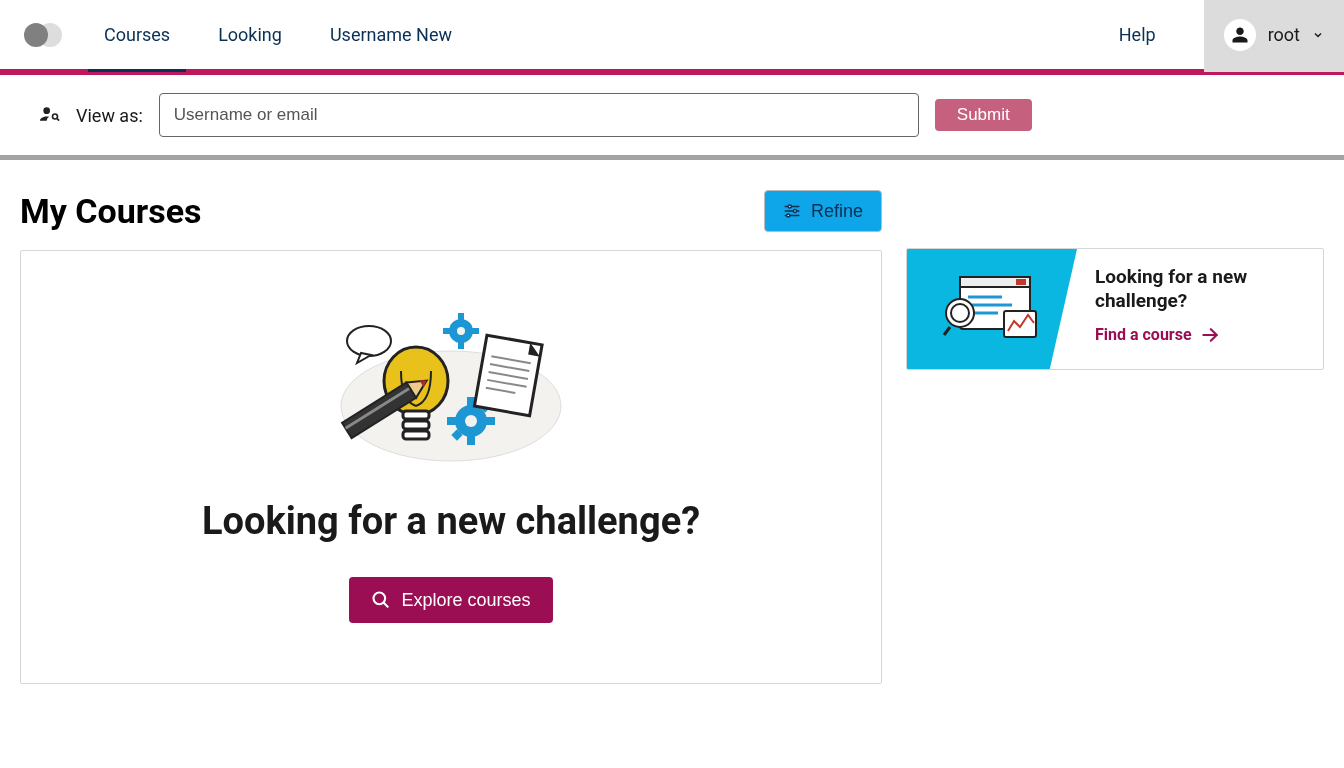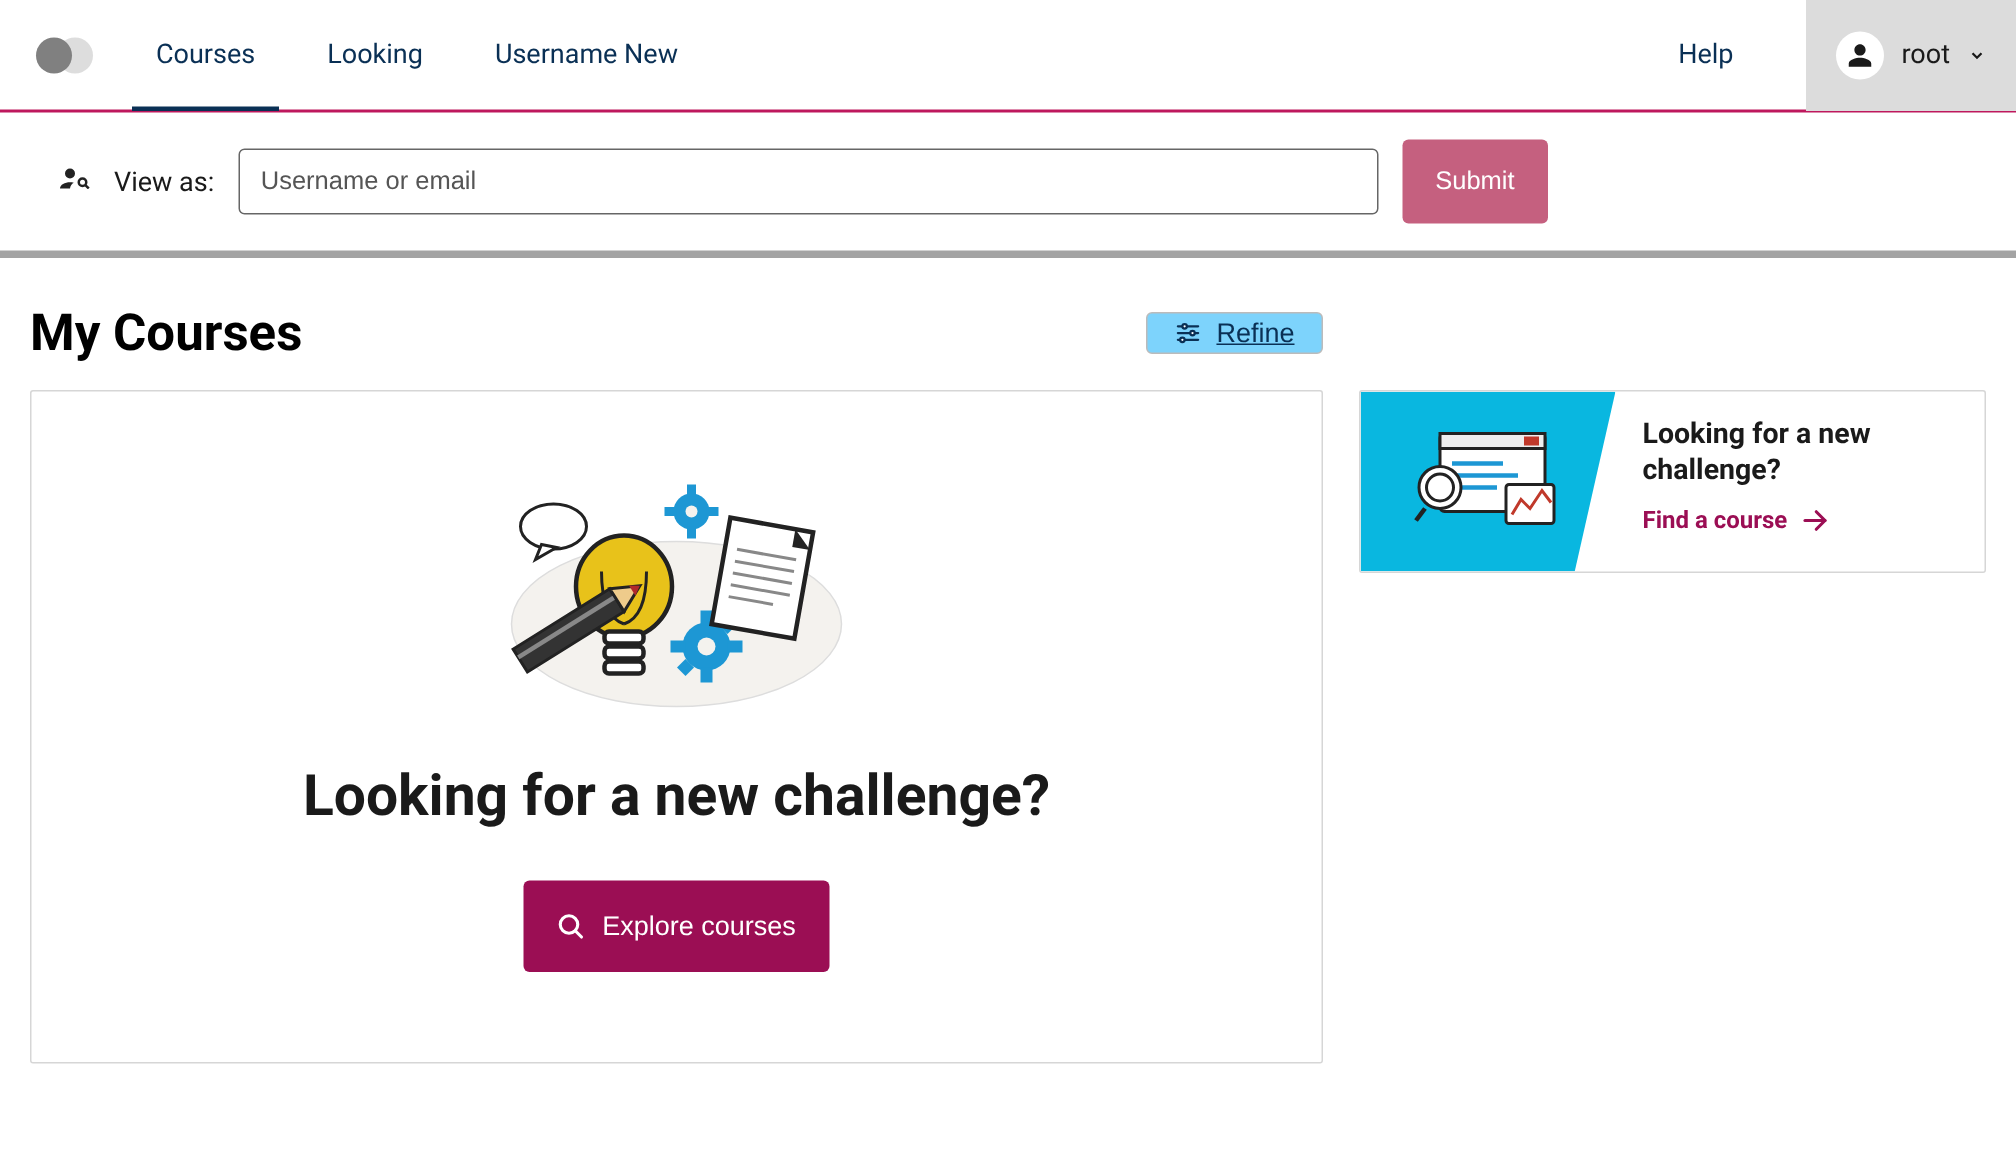--- a/index.html
+++ b/index.html
@@ -6,21 +6,21 @@
   body {
     font-family: -apple-system, BlinkMacSystemFont, "Segoe UI", Roboto, "Helvetica Neue", Arial, sans-serif;
     color: #1a1a1a;
     background: #fff;
   }
   
   .header {
     display: flex;
     align-items: center;
     height: 75px;
-    border-bottom: 2px solid #be185d;
+    border-bottom: 6px solid #be185d;
     padding: 0 0 0 24px;
   }
   .logo {
     width: 40px;
     height: 28px;
     position: relative;
     margin-right: 40px;
   }
   .logo-circle1 {
     position: absolute;
@@ -116,21 +116,21 @@
     border-radius: 4px;
     padding: 0 14px;
     font-size: 17px;
     color: #444;
   }
   .viewas-input::placeholder { color: #555; }
   .submit-btn {
     background: #c5607f;
     color: #fff;
     border: none;
-    height: 56px;
+    height: 32px;
     padding: 0 22px;
     font-size: 17px;
     border-radius: 4px;
     cursor: pointer;
   }
   
   .main {
     padding: 30px 20px 40px 20px;
     display: flex;
     gap: 24px;
@@ -145,31 +145,30 @@
     justify-content: space-between;
     margin-bottom: 18px;
   }
   .page-title {
     font-size: 34px;
     font-weight: 700;
     color: #000;
   }
   .refine-btn {
     border: 1px solid #bbb;
-    background: #7dd3fc;
+    background: #0ea5e9;
     color: #0a3055;
-    height: 28px;
+    height: 42px;
     padding: 0 18px;
     border-radius: 4px;
     font-size: 18px;
     display: inline-flex;
     align-items: center;
     gap: 10px;
     cursor: pointer;
-    text-decoration: underline;
   }
   .empty-card {
     border: 1px solid #d6d6d6;
     border-radius: 2px;
     padding: 60px 40px 60px 40px;
     text-align: center;
   }
   .illus {
     width: 240px;
     height: 160px;
@@ -183,21 +182,21 @@
   .empty-sub {
     font-size: 19px;
     color: #333;
     margin-bottom: 40px;
   }
   .explore-btn {
     background: #9b0e54;
     color: #fff;
     border: none;
     border-radius: 4px;
-    height: 61px;
+    height: 46px;
     padding: 0 22px;
     font-size: 18px;
     display: inline-flex;
     align-items: center;
     gap: 10px;
     cursor: pointer;
   }
   
   .right-col {
     flex: 1;

